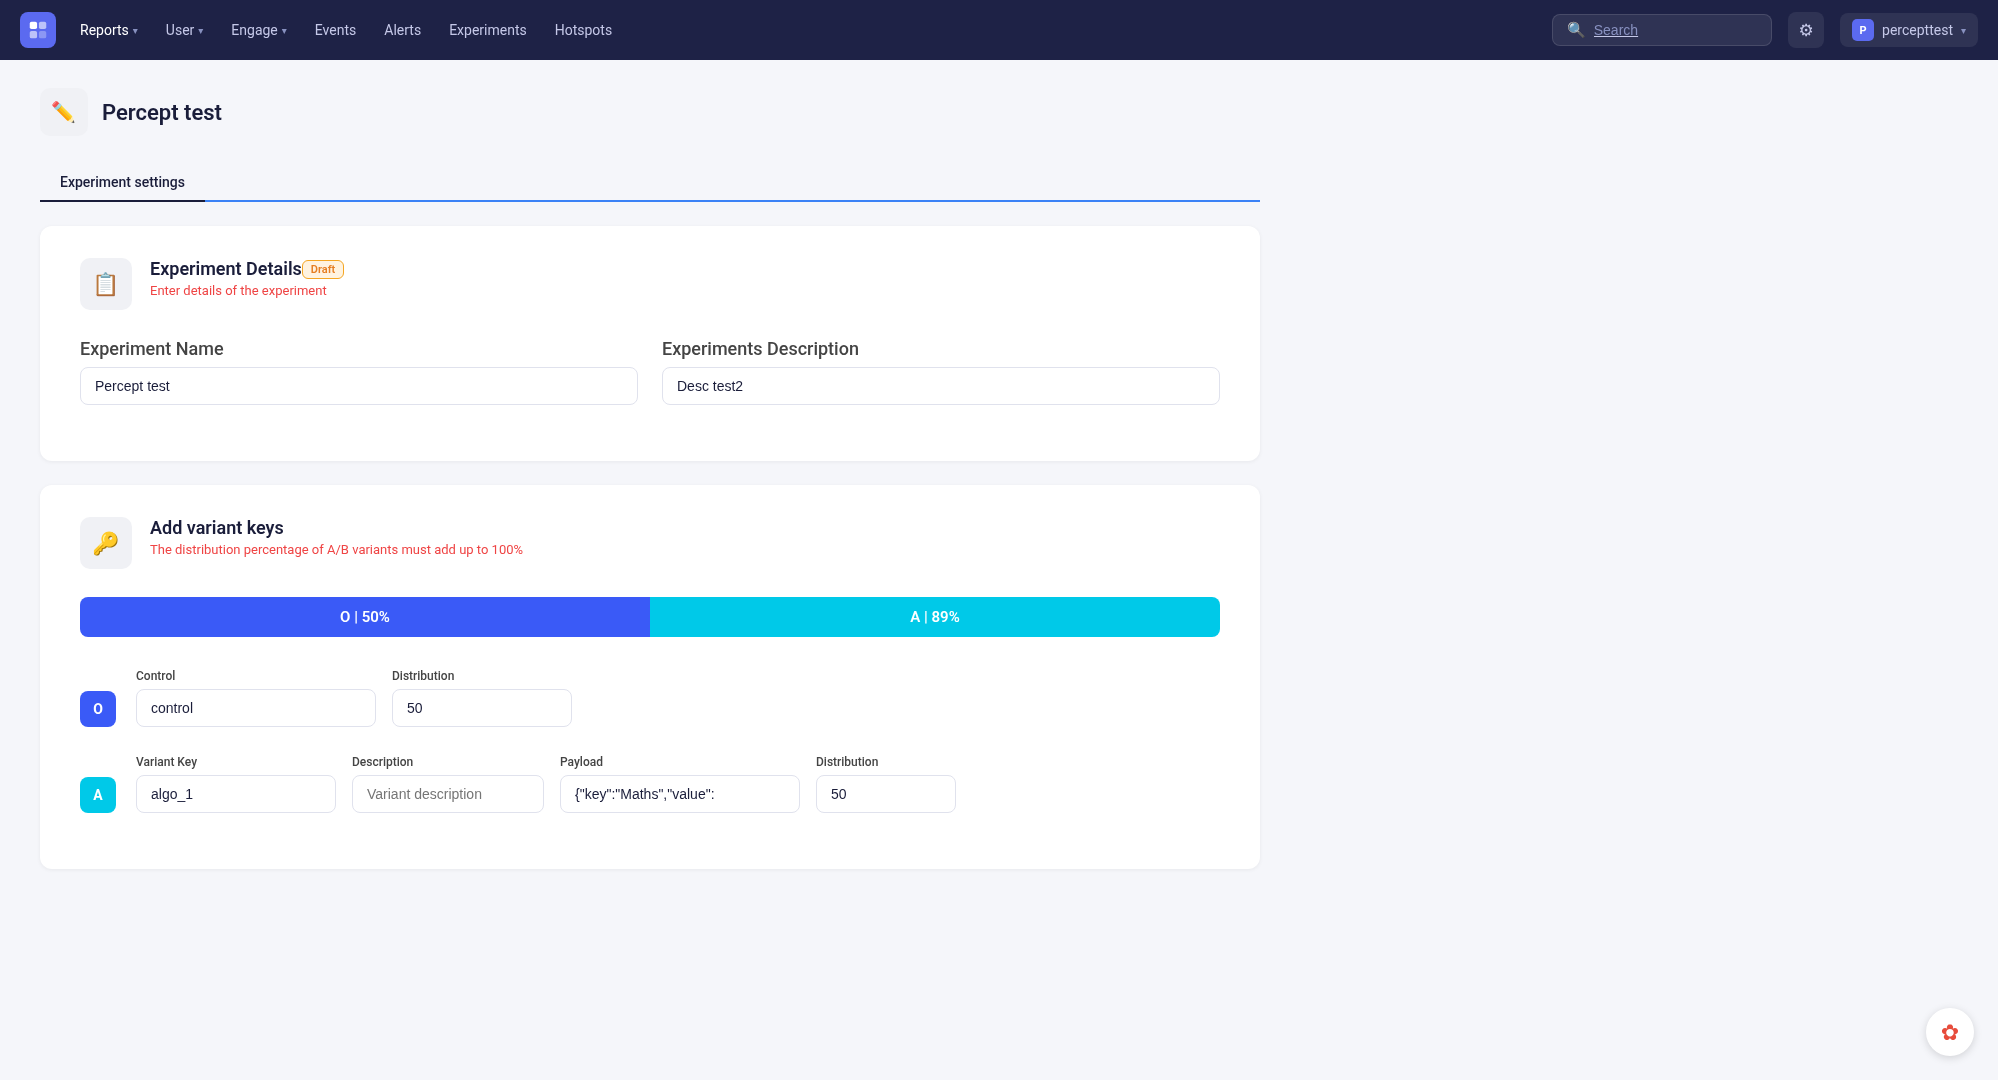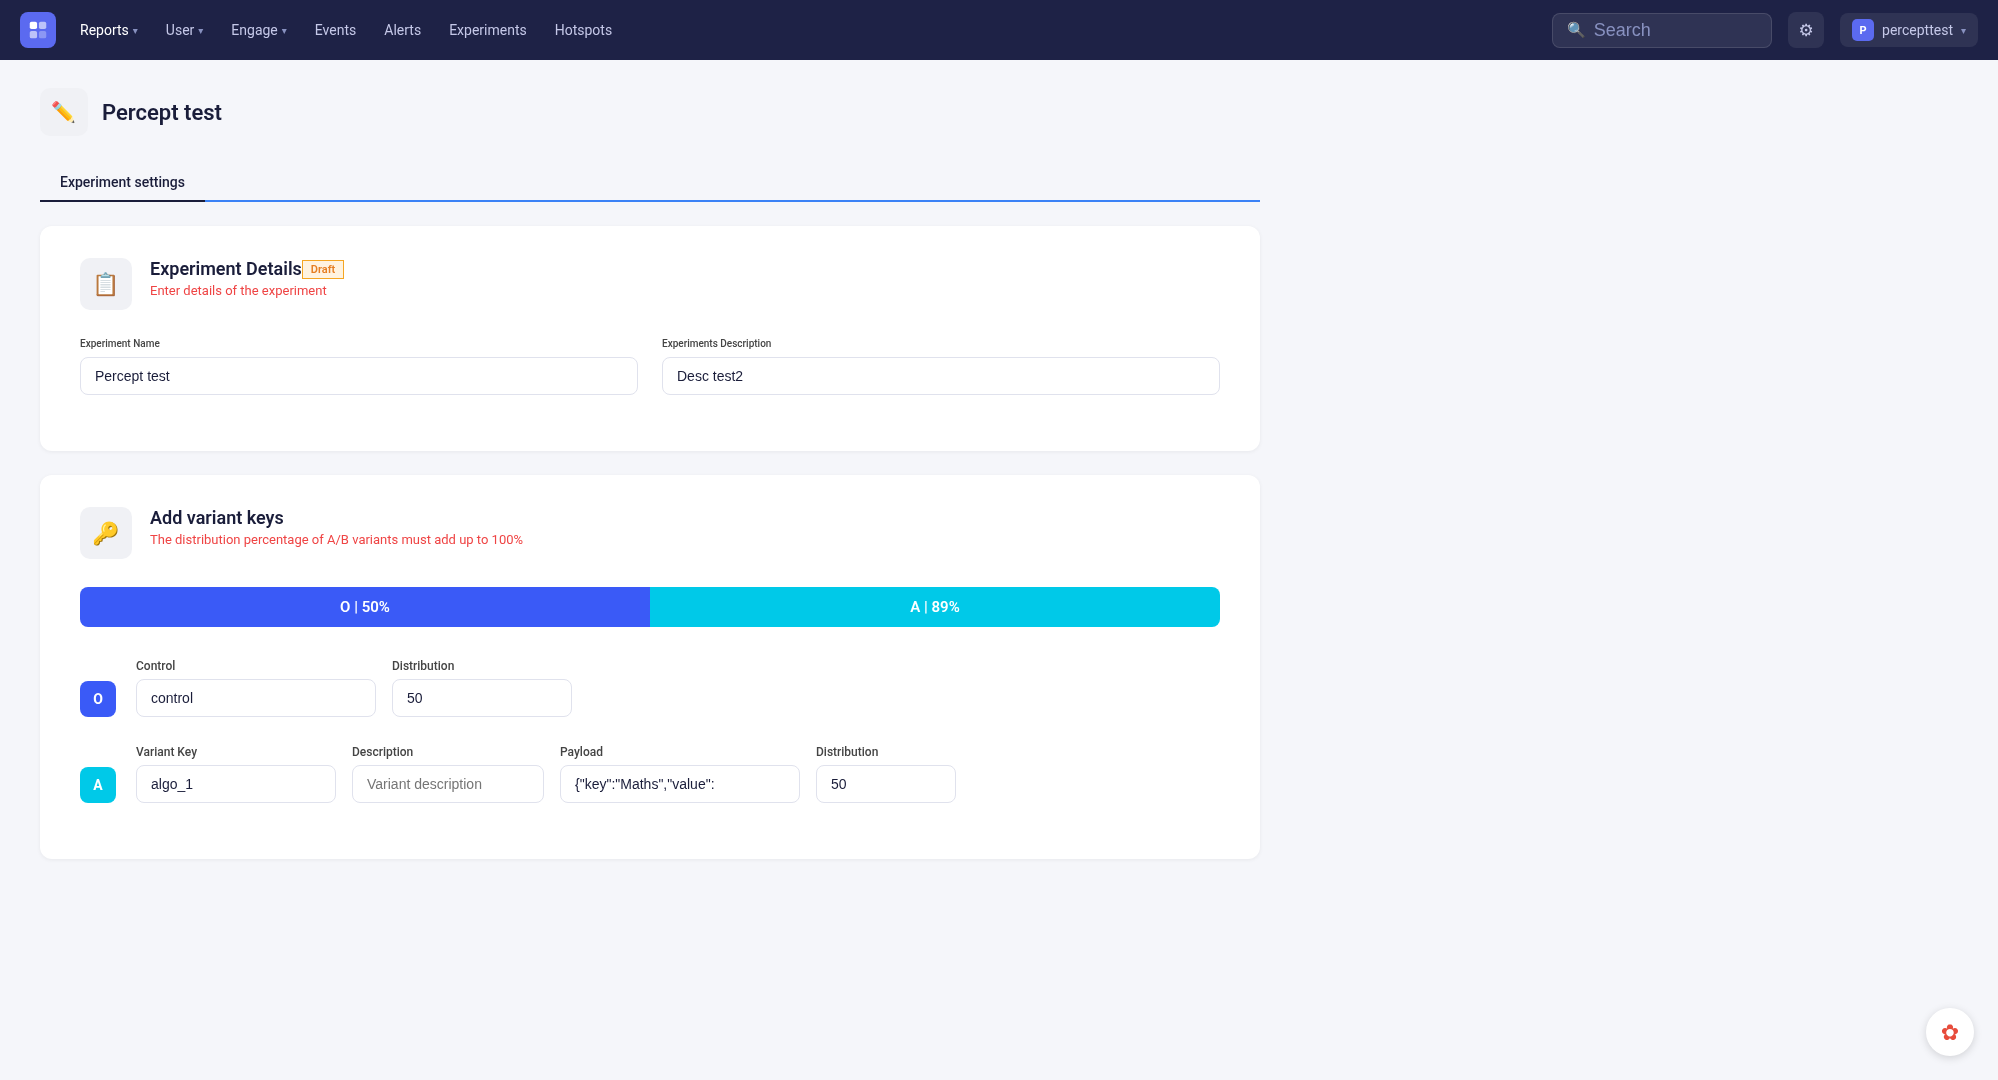--- a/index.html
+++ b/index.html
@@ -47,21 +47,21 @@
       background: rgba(255,255,255,0.08);
       border: 1px solid rgba(255,255,255,0.12);
       border-radius: 8px;
       display: flex; align-items: center;
       padding: 6px 14px;
       gap: 8px;
       width: 220px;
     }
     .search-bar input {
       background: none; border: none; outline: none;
-      color: #c5c8e8; font-size: 18px; width: 100%;
+      color: #c5c8e8; font-size: 14px; width: 100%; text-decoration: underline;
     }
     .search-bar input::placeholder { color: #8891c0; }
     .search-icon-nav { color: #8891c0; font-size: 15px; }
     .gear-btn {
       width: 36px; height: 36px;
       border-radius: 8px;
       background: rgba(255,255,255,0.08);
       display: flex; align-items: center; justify-content: center;
       cursor: pointer; color: #c5c8e8; font-size: 17px;
     }
@@ -142,34 +142,34 @@
     }
     .card-title-group { flex: 1; }
     .card-title {
       font-size: 18px; font-weight: 600; color: #1a1d3a;
       display: flex; align-items: flex-end; gap: 0;
     }
     .draft-badge {
       background: #fff3e0;
       color: #e67e22;
       border: 1px solid #f5a623;
-      border-radius: 0;
+      border-radius: 6px;
       font-size: 11px; font-weight: 600;
       padding: 2px 8px;
     }
     .card-subtitle { font-size: 13px; color: #ef4444; margin-top: 4px; }
 
     
     .form-row {
       display: flex; gap: 24px;
       margin-bottom: 24px;
     }
     .form-group { flex: 1; }
     .form-label {
-      font-size: 10px; font-weight: 500; color: #444;
+      font-size: 18px; font-weight: 500; color: #444;
       margin-bottom: 8px;
     }
     .form-input {
       width: 100%;
       border: 1px solid #e0e2ed;
       border-radius: 8px;
       padding: 10px 14px;
       font-size: 14px;
       color: #1a1d3a;
       outline: none;

